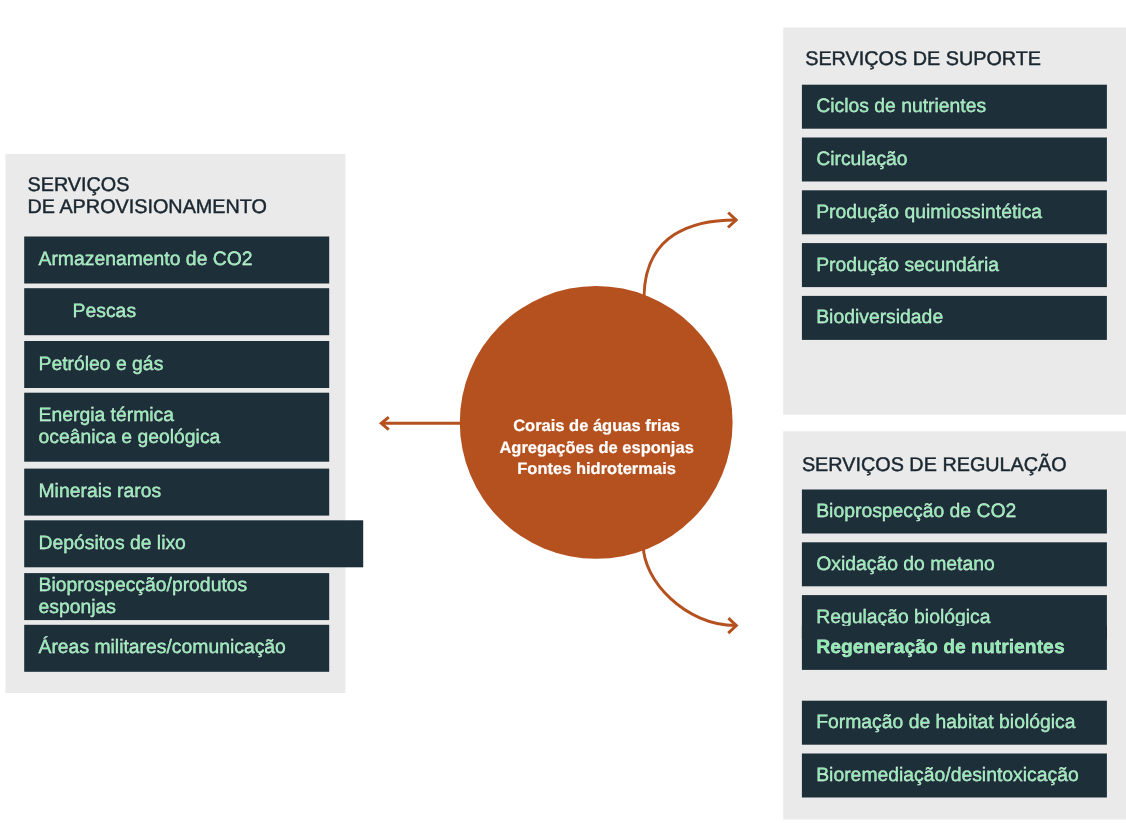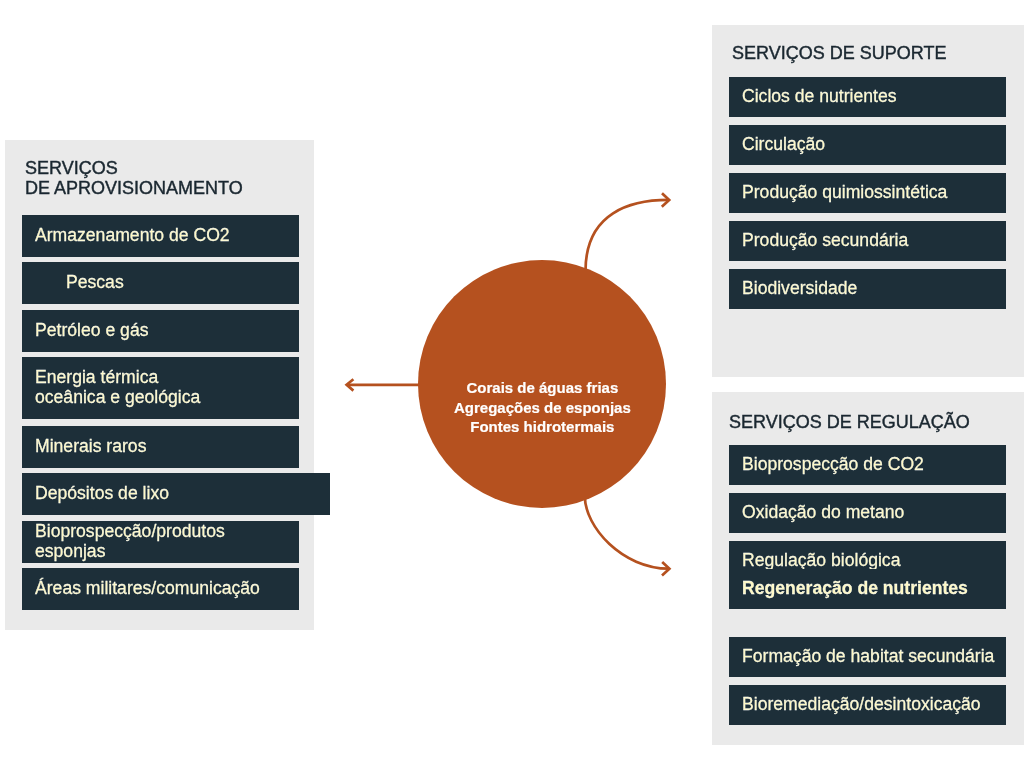--- a/index.html
+++ b/index.html
@@ -5,21 +5,21 @@
 <style>
   html,body{margin:0;padding:0;}
   body{width:1024px;height:760px;background:#ffffff;overflow:hidden;position:relative;
        font-family:"Liberation Sans",sans-serif;-webkit-font-smoothing:antialiased;}
 
   .panel{position:absolute;background:#eaeaea;}
 
   .panel-title{position:absolute;color:#1a2730;font-size:18px;line-height:19.75px;
                white-space:pre-line;will-change:transform;-webkit-text-stroke:0.42px #1a2730;}
 
-  .item{position:absolute;background:#1d2f39;color:#fef9c3;font-size:17.6px;
+  .item{position:absolute;background:#1d2f39;color:#86efac;font-size:17.6px;
         display:flex;align-items:center;padding-left:13px;box-sizing:border-box;
         white-space:pre-line;line-height:19.6px;will-change:transform;-webkit-text-stroke:0.26px #ffffff;}
 
   #center-circle{position:absolute;border-radius:50%;background:#b5511f;
                  display:flex;align-items:center;justify-content:center;}
   #center-circle .ctext{color:#ffffff;font-weight:bold;font-size:15px;line-height:19.7px;
                         text-align:center;white-space:pre-line;will-change:transform;margin-top:48px;-webkit-text-stroke:0.2px #ffffff;}
 
   svg.arrows{position:absolute;left:0;top:0;width:1024px;height:760px;pointer-events:none;}
 </style>
@@ -49,21 +49,21 @@
 <div class="item" style="left:729px;top:221.2px;width:277px;height:40px;">Produção secundária</div>
 <div class="item" style="left:729px;top:269.2px;width:277px;height:40px;">Biodiversidade</div>
 
 <div class="panel" style="left:711.9px;top:392.4px;width:312.1px;height:352.4px;"></div>
 <div class="panel-title" style="left:729px;top:413px;">SERVIÇOS DE REGULAÇÃO</div>
 
 <div class="item" style="left:729px;top:445px;width:277px;height:40px;">Bioprospecção de CO2</div>
 <div class="item" style="left:729px;top:493px;width:277px;height:40px;">Oxidação do metano</div>
 <div class="item" style="left:729px;top:541px;width:277px;height:40px;">Regulação biológica</div>
 <div class="item" style="left:729px;top:569px;width:277px;height:40px;font-weight:bold;">Regeneração de nutrientes</div>
-<div class="item" style="left:729px;top:637px;width:277px;height:40px;">Formação de habitat secundária</div>
+<div class="item" style="left:729px;top:637px;width:277px;height:40px;">Formação de habitat biológica</div>
 <div class="item" style="left:729px;top:685px;width:277px;height:40px;">Bioremediação/desintoxicação</div>
 
 <svg class="arrows" viewBox="0 0 1024 760">
   <g stroke="#b5511f" stroke-width="2.7" fill="none" stroke-linecap="butt" stroke-linejoin="miter">
     <line x1="655" y1="384.8" x2="347.5" y2="384.8"></line>
     <path d="M 353.4 379.2 L 346.6 384.8 L 353.4 390.6"></path>
     <path d="M 585.5 271 C 585.5 211.9 631.3 199.9 668.5 199.9"></path>
     <path d="M 662.0 193.2 L 669.2 200.0 L 661.8 206.8"></path>
     <path d="M 584.8 496 C 584.8 527.2 622.5 568.6 668.8 568.6"></path>
     <path d="M 662.2 562.0 L 669.4 568.7 L 662.0 575.5"></path>

